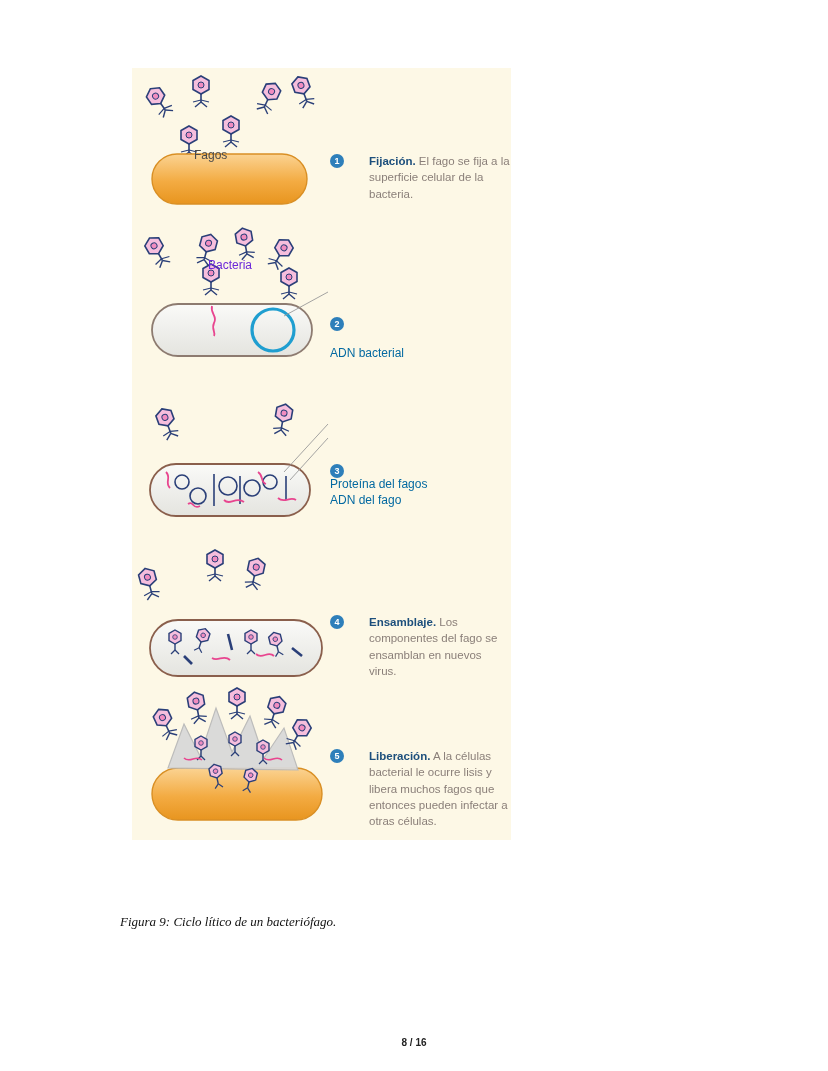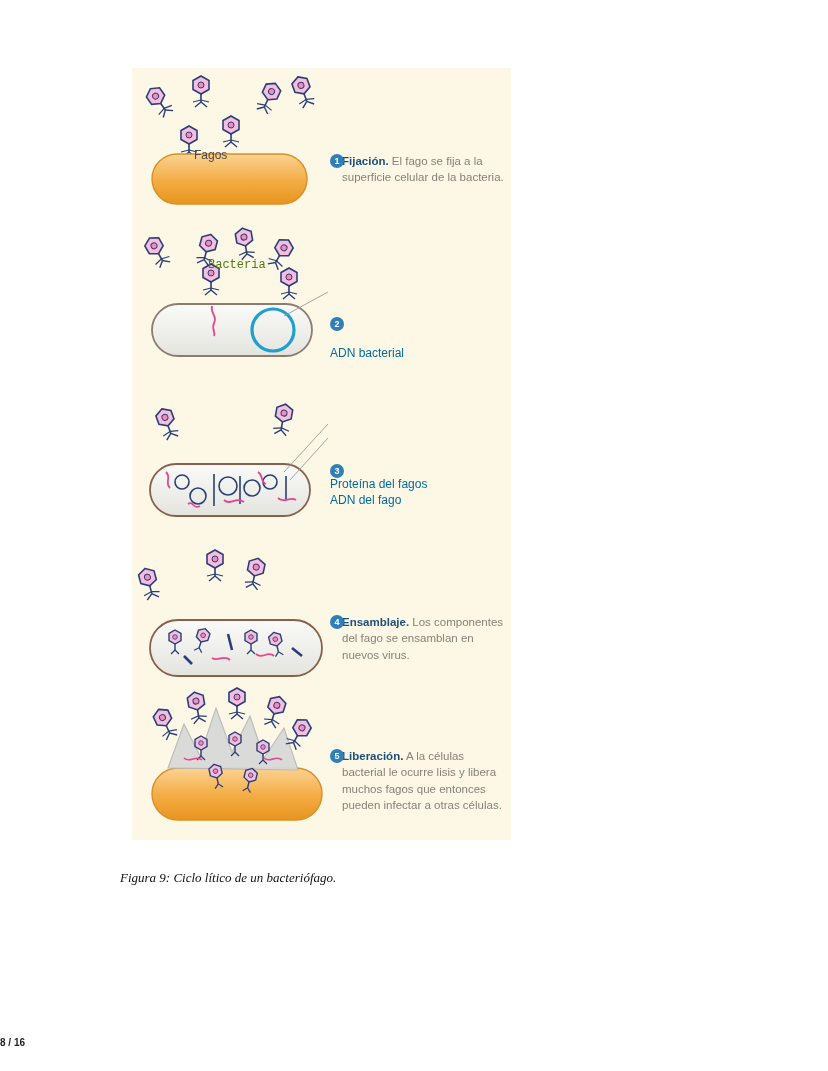--- a/index.html
+++ b/index.html
@@ -50,62 +50,61 @@
     height: 14px;
     border-radius: 50%;
     background: #2e7fba;
     color: #ffffff;
     font-size: 9px;
     line-height: 14px;
     text-align: center;
     font-weight: bold;
   }
   .step-body {
-    margin-left: 12px;
+    margin-left: 39px;
   }
   .step-title {
     color: #1d4f7c;
     font-weight: bold;
   }
 
   
   .lbl {
     position: absolute;
     font-size: 12px;
     color: #4a4a4a;
     white-space: nowrap;
   }
   .lbl-dark {
     color: #0369a1;
   }
   .bact-label {
     position: absolute;
     font-size: 12px;
-    color: #4d7c0f;
-    font-family: Liberation Mono, monospace;
+    color: #6d28d9;
   }
 
   
   .caption {
     position: absolute;
     left: 120px;
-    top: 870px;
+    top: 914px;
     font-family: "Liberation Serif", serif;
     font-style: italic;
     font-size: 13px;
     color: #111111;
   }
 
   
   .footer {
     position: absolute;
     left: 0;
     top: 1037px;
     width: 828px;
-    text-align: left;
+    text-align: center;
     font-size: 10px;
     color: #222222;
     font-weight: bold;
   }
 
   svg { display: block; overflow: visible; }
 </style>
 </head>
 <body>
 

